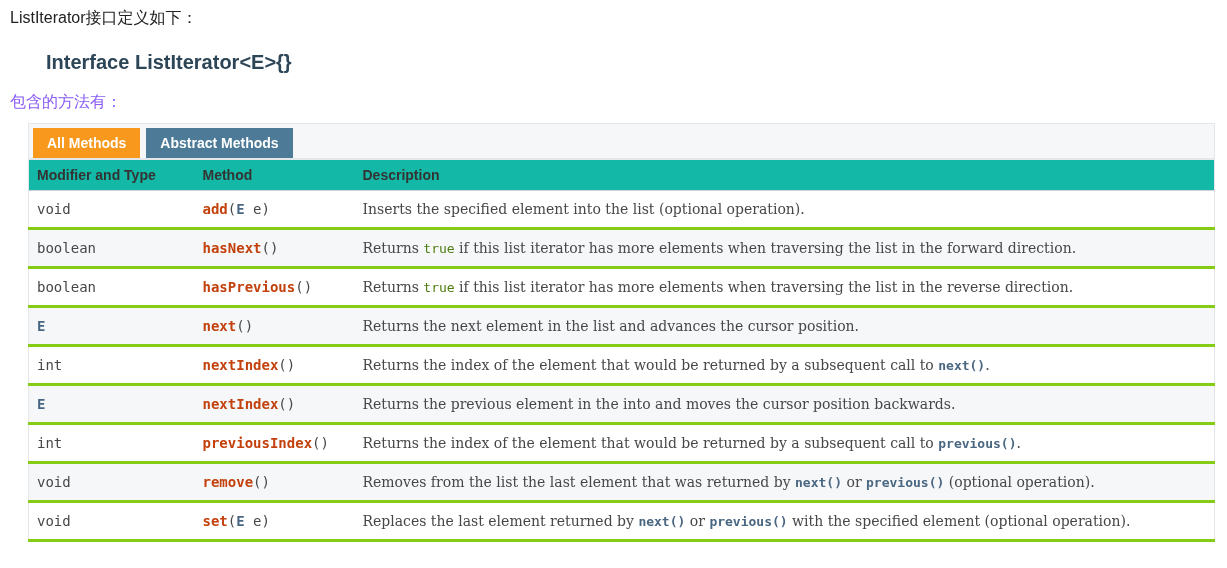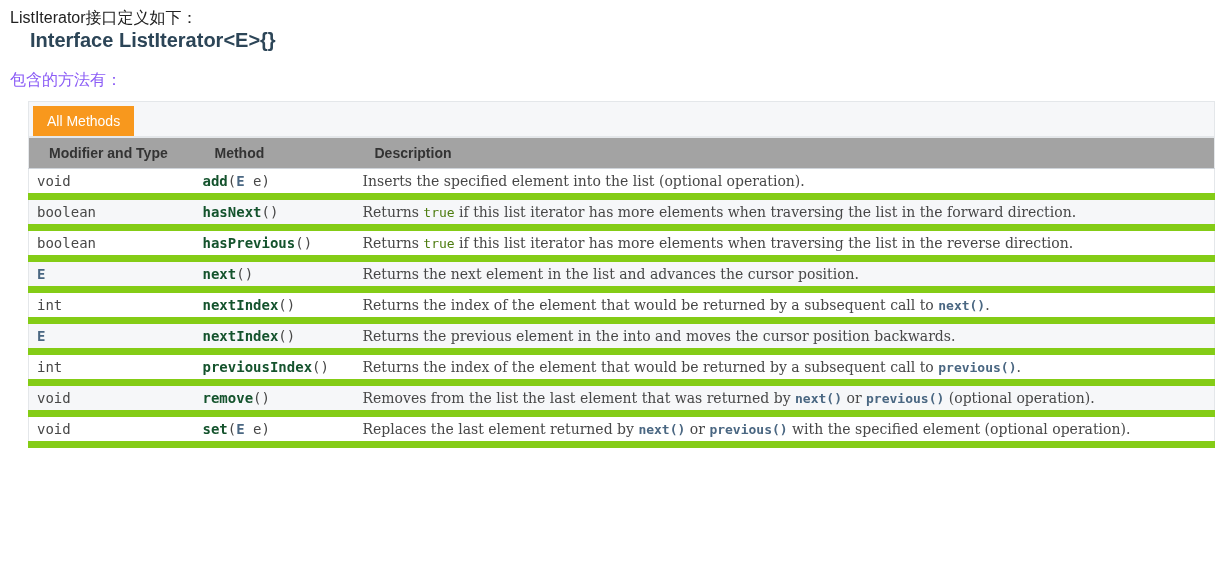--- a/index.html
+++ b/index.html
@@ -6,26 +6,27 @@
   body {
     font-family: Arial, Helvetica, sans-serif;
     font-size: 14px;
     color: #333;
     background: #fff;
     padding: 8px 10px;
   }
   .intro-text {
     font-size: 16px;
     color: #222;
+    margin-bottom: 22px;
   }
   .interface-heading {
     font-size: 20px;
     font-weight: bold;
     color: #2c4557;
-    margin-left: 20px;
+    margin-left: 36px;
     margin-bottom: 18px;
   }
   .methods-text {
     font-size: 16px;
     color: #8b5cf6;
     margin-bottom: 10px;
   }
   .table-wrap {
     margin-left: 18px;
     margin-right: 2px;
@@ -33,58 +34,58 @@
   .tabs-row {
     background: #f6f7f9;
     border: 1px solid #e4e7ea;
     padding: 4px 4px 0 4px;
     display: flex;
     gap: 6px;
   }
   .tab {
     display: inline-block;
     padding: 7px 14px;
-    font-weight: normal;
+    font-weight: bold;
     font-size: 14px;
     color: #fff;
     cursor: pointer;
   }
   .tab-active { background: #f8981d; }
   .tab-other { background: #4d7a97; }
   .method-table {
     width: 100%;
     border-collapse: collapse;
     border: 1px solid #e4e7ea;
   }
   .method-table th {
     text-align: left;
-    background: #a3a3a3;
+    background: #14b8a6;
     font-weight: bold;
     font-size: 14px;
     color: #333;
-    padding: 7px 20px;
+    padding: 7px 8px;
     border-bottom: 1px solid #cfd4da;
   }
   .method-table td {
-    padding: 4px 8px;
+    padding: 10px 8px;
     font-size: 14px;
     vertical-align: middle;
-    border-bottom: 7px solid #84cc16;
+    border-bottom: 3px solid #84cc16;
   }
   .method-table tbody tr:nth-child(even) td { background: #f6f7f9; }
   .method-table tbody tr:nth-child(odd) td { background: #fff; }
   .col-type { width: 166px; }
   .col-method { width: 160px; }
   .type-code, .method-code, .inline-code, .link-code, .desc-code {
     font-family: "DejaVu Sans Mono", Consolas, Menlo, monospace;
     font-size: 13px;
   }
   .type-code { color: #474747; }
   .type-link { color: #4a6782; font-weight: bold; }
-  .method-name { color: #14532d; font-weight: bold; }
+  .method-name { color: #c2410c; font-weight: bold; }
   .method-code { color: #474747; }
   .link-code { color: #4a6782; font-weight: bold; cursor: pointer; }
   .desc-text {
     font-family: Georgia, "DejaVu Serif", serif;
     font-size: 14px;
     color: #474747;
   }
   .desc-code {
     font-family: "DejaVu Sans Mono", Consolas, Menlo, monospace;
     color: #4d7c0f;
@@ -96,20 +97,21 @@
 <p class="intro-text">ListIterator接口定义如下：</p>
 
 <h2 class="interface-heading">Interface ListIterator&lt;E&gt;{}</h2>
 
 <p class="methods-text">包含的方法有：</p>
 
 <div class="table-wrap">
 
   <div class="tabs-row">
     <span class="tab tab-active">All Methods</span>
+    <span class="tab tab-other">Abstract Methods</span>
   </div>
 
   <table class="method-table">
     <thead>
       <tr>
         <th class="col-type">Modifier and Type</th>
         <th class="col-method">Method</th>
         <th>Description</th>
       </tr>
     </thead>

